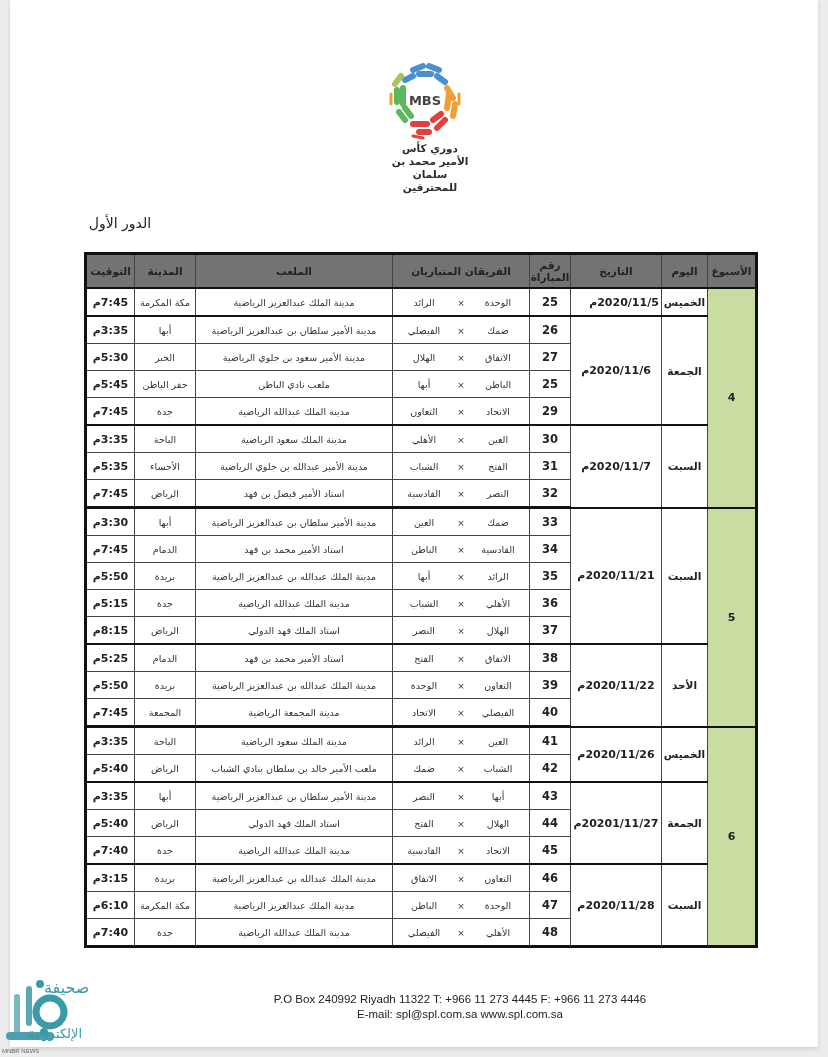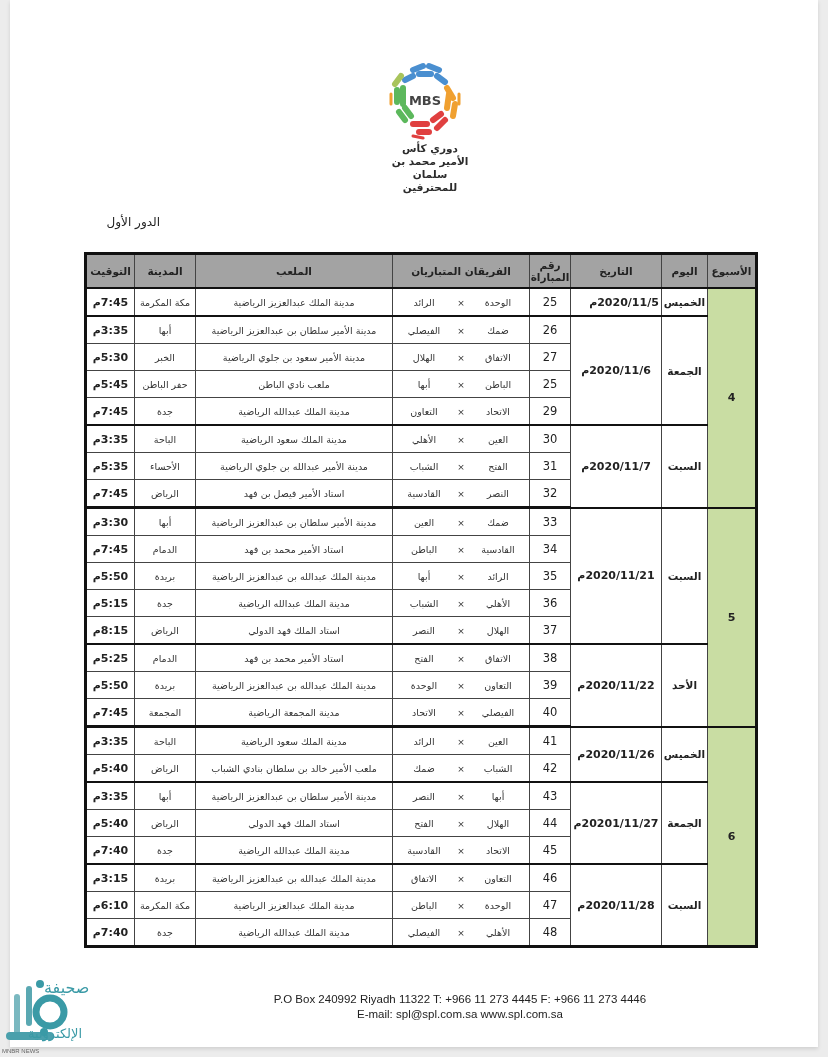--- a/index.html
+++ b/index.html
@@ -18,41 +18,41 @@
   .logo-text {
     position:absolute; left:0; top:84px; width:110px; text-align:center;
     font-family:"DejaVu Sans", sans-serif; font-weight:bold; font-size:10.5px; line-height:13px; color:#2b2b2b;
     direction:rtl;
   }
   .title {
     position:absolute; left:200px; top:201px; width:420px; text-align:center;
     font-family:"DejaVu Sans", sans-serif; font-size:13px; line-height:19px; color:#222; direction:rtl;
   }
   .round {
-    position:absolute; left:70px; top:215px; width:80px; text-align:right;
-    font-size:12px; color:#222; direction:rtl;
+    position:absolute; left:70px; top:215px; width:80px; text-align:center;
+    font-size:14px; color:#222; direction:rtl;
   }
   table.sched {
     position:absolute; left:84px; top:252px;
     border-collapse:collapse; direction:rtl;
     border:3px solid #111;
     font-family:"DejaVu Sans", sans-serif; font-size:9.5px; color:#333;
   }
   table.sched th, table.sched td {
     border:1px solid #444; text-align:center; vertical-align:middle; padding:0;
   }
   table.sched thead th {
-    background:#a3a3a3; height:32px; font-weight:bold; color:#222; font-size:10.5px;
+    background:#737373; height:32px; font-weight:bold; color:#222; font-size:10.5px;
     border-bottom:2px solid #111;
   }
   table.sched td { height:26px; background:#fff; }
   td.wk { background:#c9dda3 !important; font-weight:bold; font-size:11px; color:#222; }
   td.day { font-weight:bold; font-size:10.5px; color:#222; }
   td.date { font-weight:bold; font-size:11px; color:#222; font-family:"DejaVu Sans", sans-serif; }
-  td.num { font-weight:normal; font-size:11.5px; color:#222; }
+  td.num { font-weight:bold; font-size:11.5px; color:#222; }
   td.time { font-weight:bold; font-size:11px; color:#222; }
   td.teams { padding:0 6px; }
   .tm { display:inline-block; width:52px; }
   .tm.home { text-align:center; }
   .tm.away { text-align:center; }
   .vs { display:inline-block; width:22px; font-size:9px; color:#333; }
   tr.grp-end td { border-bottom:2px solid #111; }
   .col-week { width:47px; } .col-day { width:45px; } .col-date { width:90px; } .col-num { width:40px; }
   .col-teams { width:136px; } .col-stadium { width:196px; } .col-city { width:60px; } .col-time { width:47px; }
 

